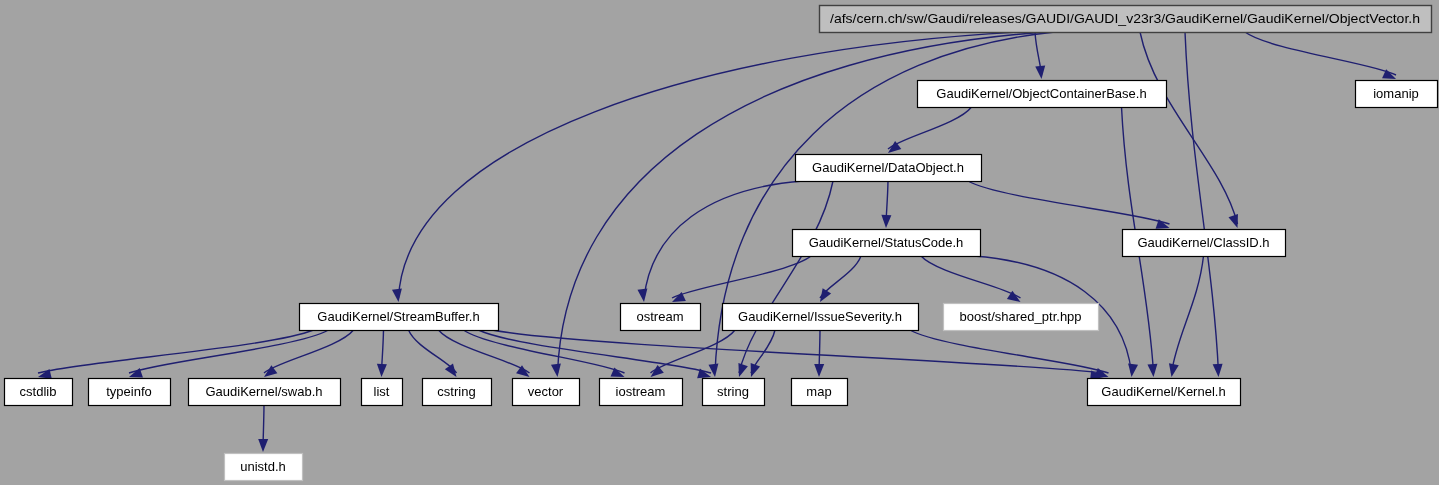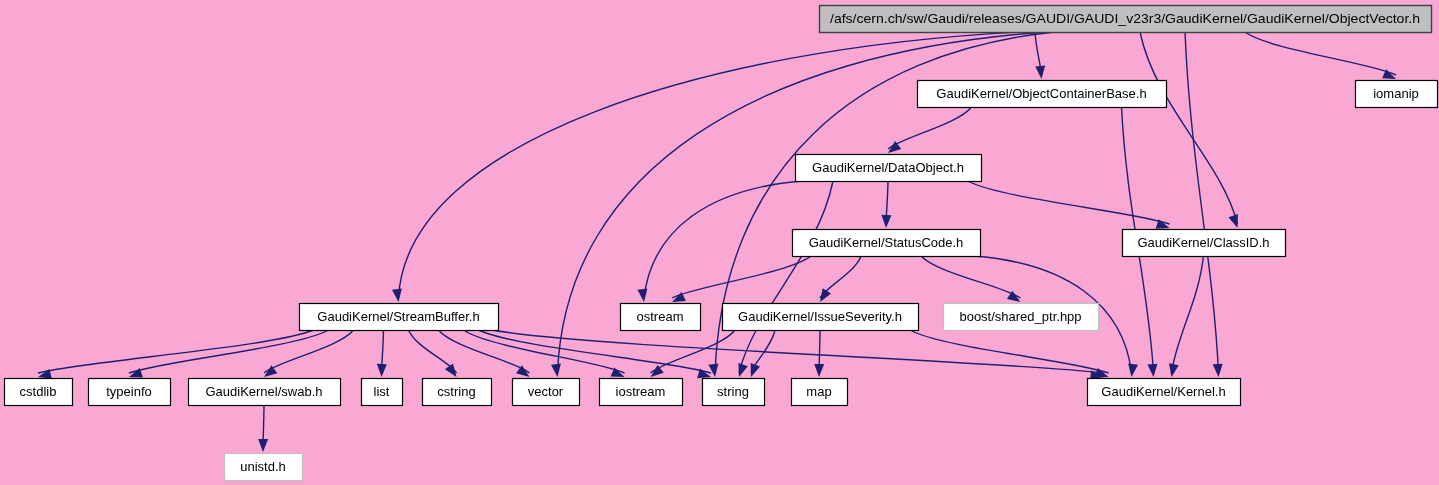--- a/index.html
+++ b/index.html
@@ -4,21 +4,21 @@
 <style>
   html, body {
     margin: 0;
     padding: 0;
     background: #ffffff;
   }
   #graph-root {
     position: relative;
     width: 1439px;
     height: 485px;
-    background: #f9a8d4;
+    background: #a3a3a3;
     font-family: "Liberation Sans", sans-serif;
     overflow: hidden;
   }
   svg.graph-canvas {
     position: absolute;
     left: 0;
     top: 0;
     width: 1439px;
     height: 485px;
     display: block;

